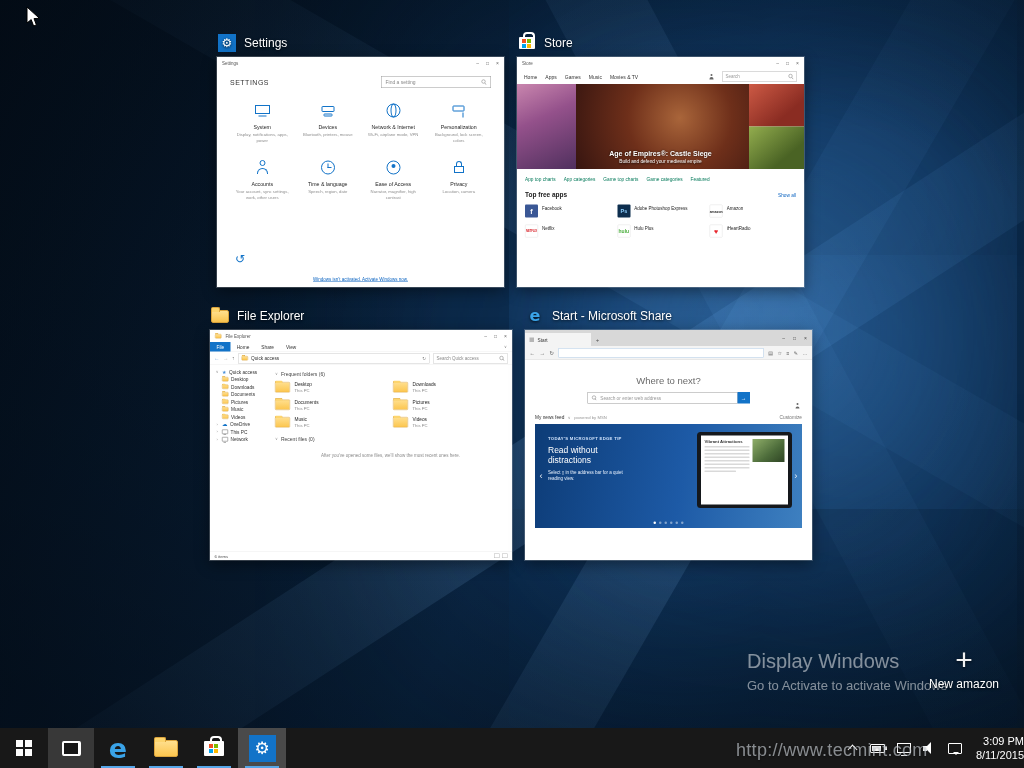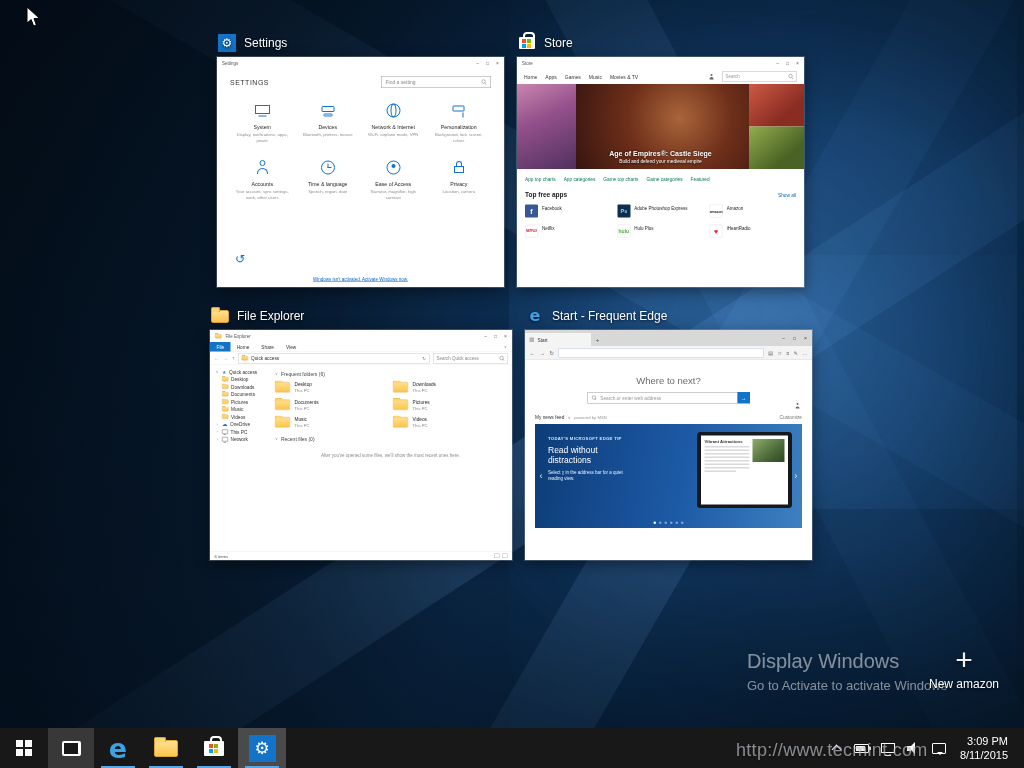--- a/index.html
+++ b/index.html
@@ -209,21 +209,21 @@
 .tb-btn.active-app{background:rgba(255,255,255,.22)}
 .tb-search{width:320px;flex:none}
 .tb-search input{width:100%;height:100%;background:#4e4e4e;border:none;outline:none;color:#eee;font-size:13px;padding:0 12px}
 .tb-search input::placeholder{color:#d2d2d2}
 .winlogo{display:grid;grid-template-columns:7px 7px;grid-template-rows:7px 7px;gap:2px}
 .winlogo span{background:#fdfdfd}
 .tv-ic{position:relative;width:19px;height:15px}
 .tv-ic::before{content:"";position:absolute;right:0;top:0;width:14px;height:11px;border:2px solid #fff;border-radius:2px}
 .tv-ic::after{content:"";position:absolute;left:0;bottom:0;width:14px;height:11px;border:2px solid #fff;border-radius:2px;background:#181818}
 .tb-spacer{flex:1}
-.tray{display:flex;align-items:center;gap:12px;padding-right:16px}
+.tray{display:flex;align-items:center;gap:12px;padding-right:0}
 .tr-btn{display:flex;align-items:center;justify-content:center}
 .chev{width:10px;height:10px;position:relative}
 .chev::before{content:"";position:absolute;left:1px;top:3px;width:6px;height:6px;border-left:1.5px solid #fff;border-top:1.5px solid #fff;transform:rotate(45deg)}
 .batt{width:15px;height:9px;border:1px solid #fff;border-radius:1px;position:relative}
 .batt::before{content:"";position:absolute;right:-3px;top:2px;width:2px;height:3px;background:#fff}
 .batt::after{content:"";position:absolute;left:1px;top:1px;bottom:1px;width:9px;background:#fff}
 .net{width:14px;height:10px;border:1.5px solid #fff;position:relative}
 .net::after{content:"";position:absolute;left:3px;bottom:-4px;width:6px;height:1.5px;background:#fff}
 .spk{width:13px;height:12px;position:relative}
 .spk::before{content:"";position:absolute;left:0;top:3.5px;width:4px;height:5px;background:#fff}
@@ -567,21 +567,21 @@
         </div>
       </div>
     </div>
   </section>
 
   <section class="tvwin" id="tv-edge">
     <div class="tvlabel">
       <span class="lab-ic">
           <span class="edge-e sm">e</span>
         </span>
-      <span>Start - Frequent Edge</span>
+      <span>Start - Microsoft Share</span>
     </div>
     <div class="thumb">
       <div class="mini mw574">
         <div class="ed-tabs">
           <div class="ed-tab">
             <span class="ed-favi"></span>
             <span>Start</span>
           </div>
           <span class="ed-newtab">+</span>
           <span class="ed-caps">

